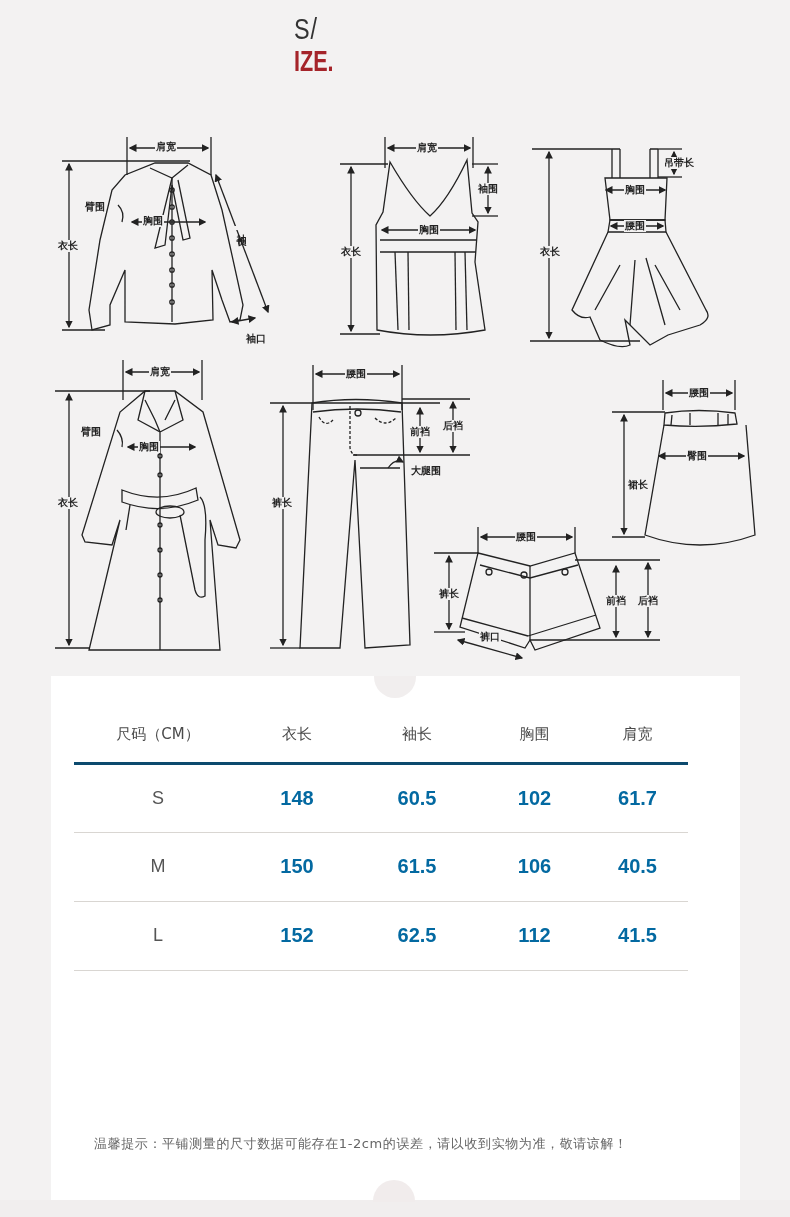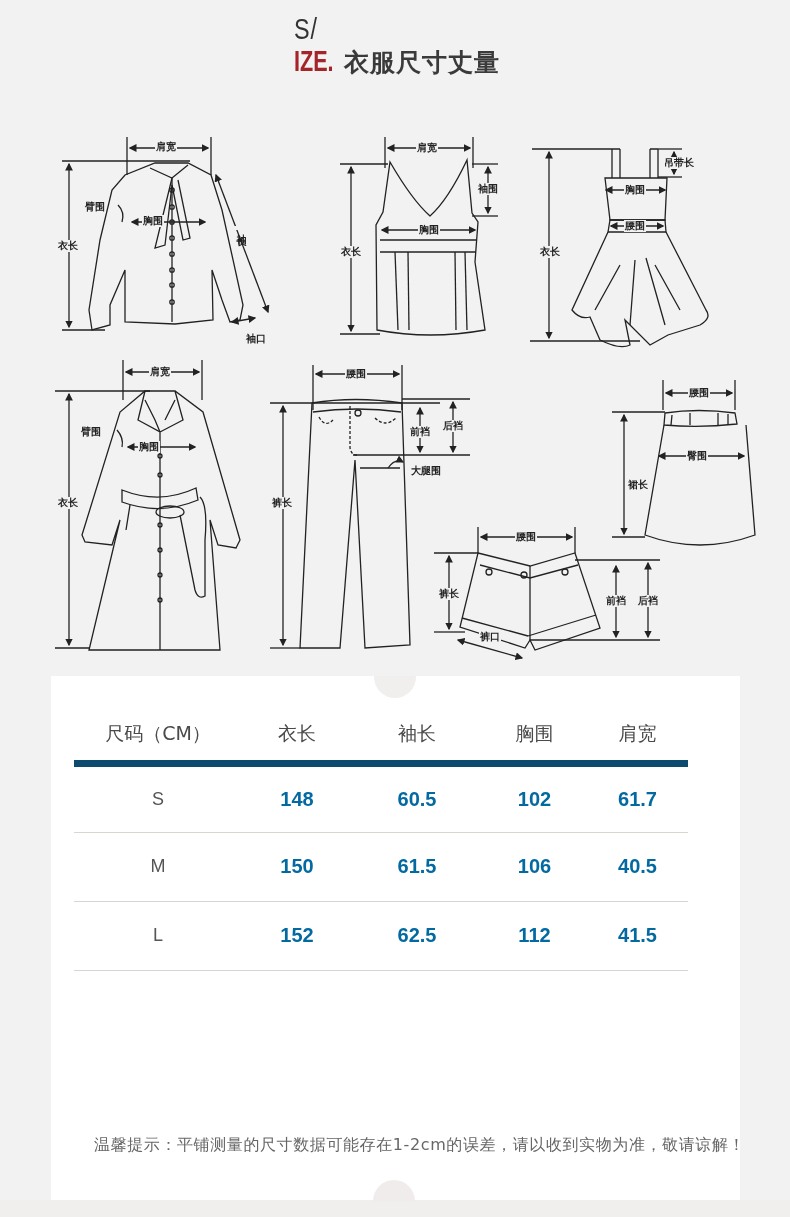--- a/index.html
+++ b/index.html
@@ -45,50 +45,49 @@
       position: absolute; left: 373px; top: 1180px; width: 42px; height: 22px;
       background: #f1ecec; border-radius: 21px 21px 0 0;
     }
     .bottom-band { position: absolute; left: 0; top: 1200px; width: 790px; height: 17px; background: #f1eeee; }
 
     table.size-table {
       position: absolute; left: 74px; top: 712px; width: 614px;
       border-collapse: collapse;
     }
     .size-table th {
-      font-weight: normal; font-size: 19px; color: #4a4a4a;
-      height: 51px; border-bottom: 7px solid #0c4a6e; text-align: center;
+      font-weight: normal; font-size: 15px; color: #4a4a4a;
+      height: 51px; border-bottom: 3px solid #0c4a6e; text-align: center;
       vertical-align: middle; padding-bottom: 4px;
     }
     .size-table td {
       text-align: center; border-bottom: 1px solid #d9d6d2; vertical-align: middle;
       font-size: 20px; font-weight: bold; color: #0369a1;
       font-family: "Liberation Sans", sans-serif;
     }
     .size-table td.size { font-weight: normal; color: #555; font-size: 18px; }
     .size-table tr.r td { height: 69px; }
     .size-table col.c0 { width: 168px; }
     .size-table col.c1 { width: 110px; }
     .size-table col.c2 { width: 130px; }
     .size-table col.c3 { width: 105px; }
     .size-table col.c4 { width: 101px; }
 
     .note {
-      position: absolute; left: 94px; top: 1135px; font-size: 16px; color: #666;
+      position: absolute; left: 94px; top: 1135px; font-size: 13px; color: #666;
       letter-spacing: 0.6px; white-space: nowrap;
     }
   </style>
 </head>
 <body>
 
 <div class="title-block">
   <div class="title-s">S/</div>
   <div class="title-row">
     <div class="title-ize">IZE.</div>
-    <div class="title-cn">衣服尺寸丈量</div>
   </div>
 </div>
 
 <div class="diagrams">
   <svg width="790" height="670" viewBox="0 0 790 670" fill="none" stroke="#222" stroke-width="1.3">
     <defs>
       <marker id="ah" markerWidth="6" markerHeight="6" refX="5" refY="3" orient="auto-start-reverse">
         <path d="M0,0 L6,3 L0,6 z" fill="#222" stroke="none"></path>
       </marker>
     </defs>

